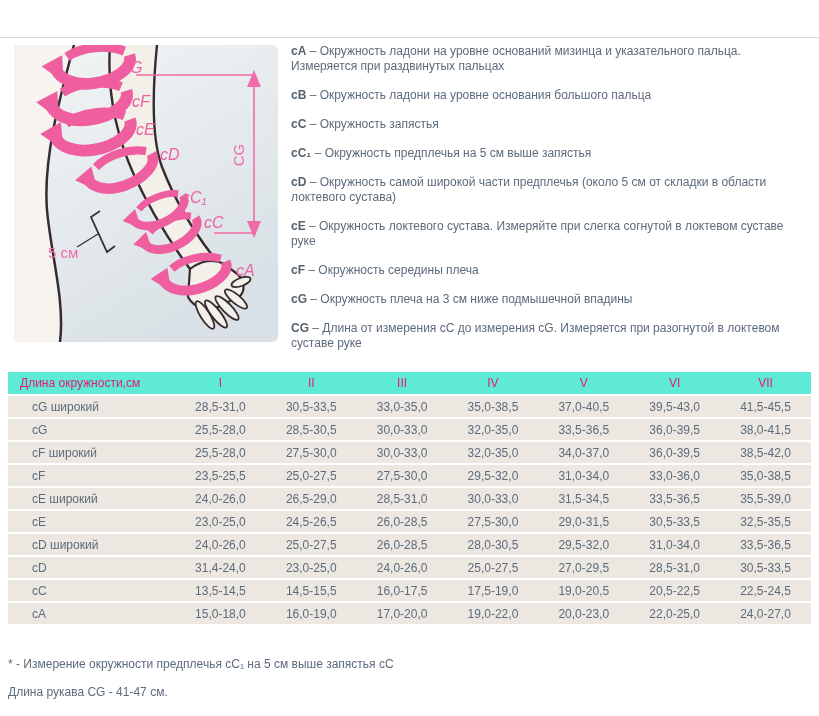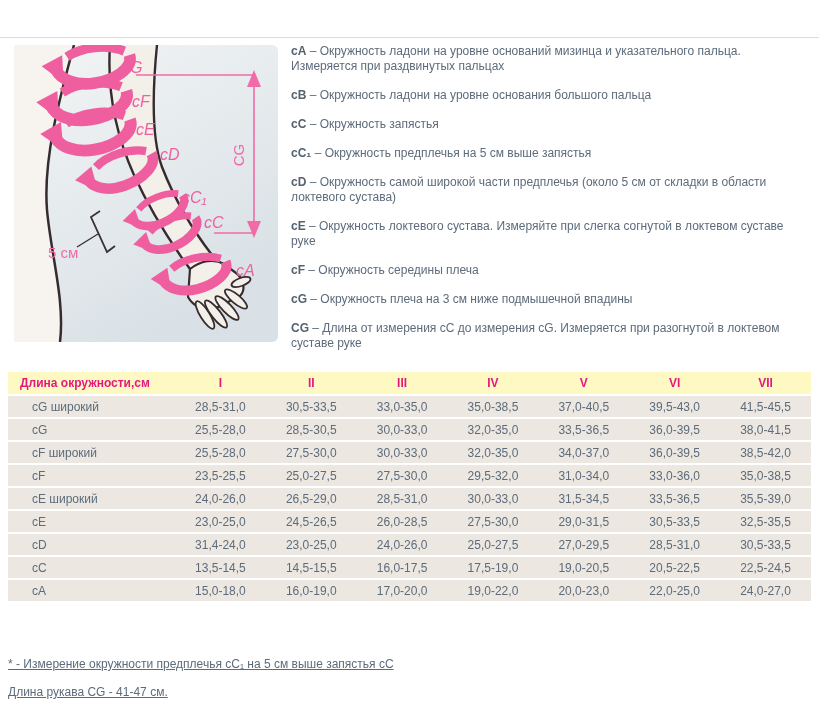--- a/index.html
+++ b/index.html
@@ -26,34 +26,34 @@
   .descriptions p { margin: 0 0 14px 0; }
   .descriptions b { font-weight: 700; color: #55636f; }
 
   .size-table-wrap { position: absolute; left: 8px; top: 370px; width: 803px; }
   table.size-table {
     width: 803px; table-layout: fixed;
     border-collapse: separate; border-spacing: 0 2px;
     font-size: 12px;
   }
   table.size-table th {
-    background: #fef9c3; color: #e3197e; font-weight: 700;
+    background: #5eead4; color: #e3197e; font-weight: 400;
     height: 22px; text-align: center; vertical-align: middle;
     padding: 0;
   }
   table.size-table th.rowlabel-col { width: 167px; text-align: left; padding-left: 12px; }
   table.size-table td {
     background: #ece8e1; color: #5d6b7b;
     height: 21px; text-align: center; vertical-align: middle;
     padding: 0; font-weight: 400;
   }
   table.size-table td.rowlabel { text-align: left; padding-left: 24px; }
 
   .footnotes { position: absolute; left: 8px; top: 657px; width: 700px; font-size: 12px; color: #5d6b7b; }
-  .footnotes p { margin: 0 0 13px 0; line-height: 15px; text-decoration: underline; }
+  .footnotes p { margin: 0 0 13px 0; line-height: 15px; }
 
   
   .band-label { font-family: "Liberation Sans", sans-serif; font-style: italic; font-size: 16px; fill: #ef5fa0; }
   .dim-label  { font-family: "Liberation Sans", sans-serif; font-size: 15px; fill: #f06ba7; }
 </style>
 </head>
 <body>
 
 <div class="page">
 
@@ -232,20 +232,30 @@
             <td class="rowlabel">cE</td>
             <td>23,0-25,0</td>
             <td>24,5-26,5</td>
             <td>26,0-28,5</td>
             <td>27,5-30,0</td>
             <td>29,0-31,5</td>
             <td>30,5-33,5</td>
             <td>32,5-35,5</td>
           </tr>
           <tr>
+            <td class="rowlabel">cD широкий</td>
+            <td>24,0-26,0</td>
+            <td>25,0-27,5</td>
+            <td>26,0-28,5</td>
+            <td>28,0-30,5</td>
+            <td>29,5-32,0</td>
+            <td>31,0-34,0</td>
+            <td>33,5-36,5</td>
+          </tr>
+          <tr>
             <td class="rowlabel">cD</td>
             <td>31,4-24,0</td>
             <td>23,0-25,0</td>
             <td>24,0-26,0</td>
             <td>25,0-27,5</td>
             <td>27,0-29,5</td>
             <td>28,5-31,0</td>
             <td>30,5-33,5</td>
           </tr>
           <tr>

